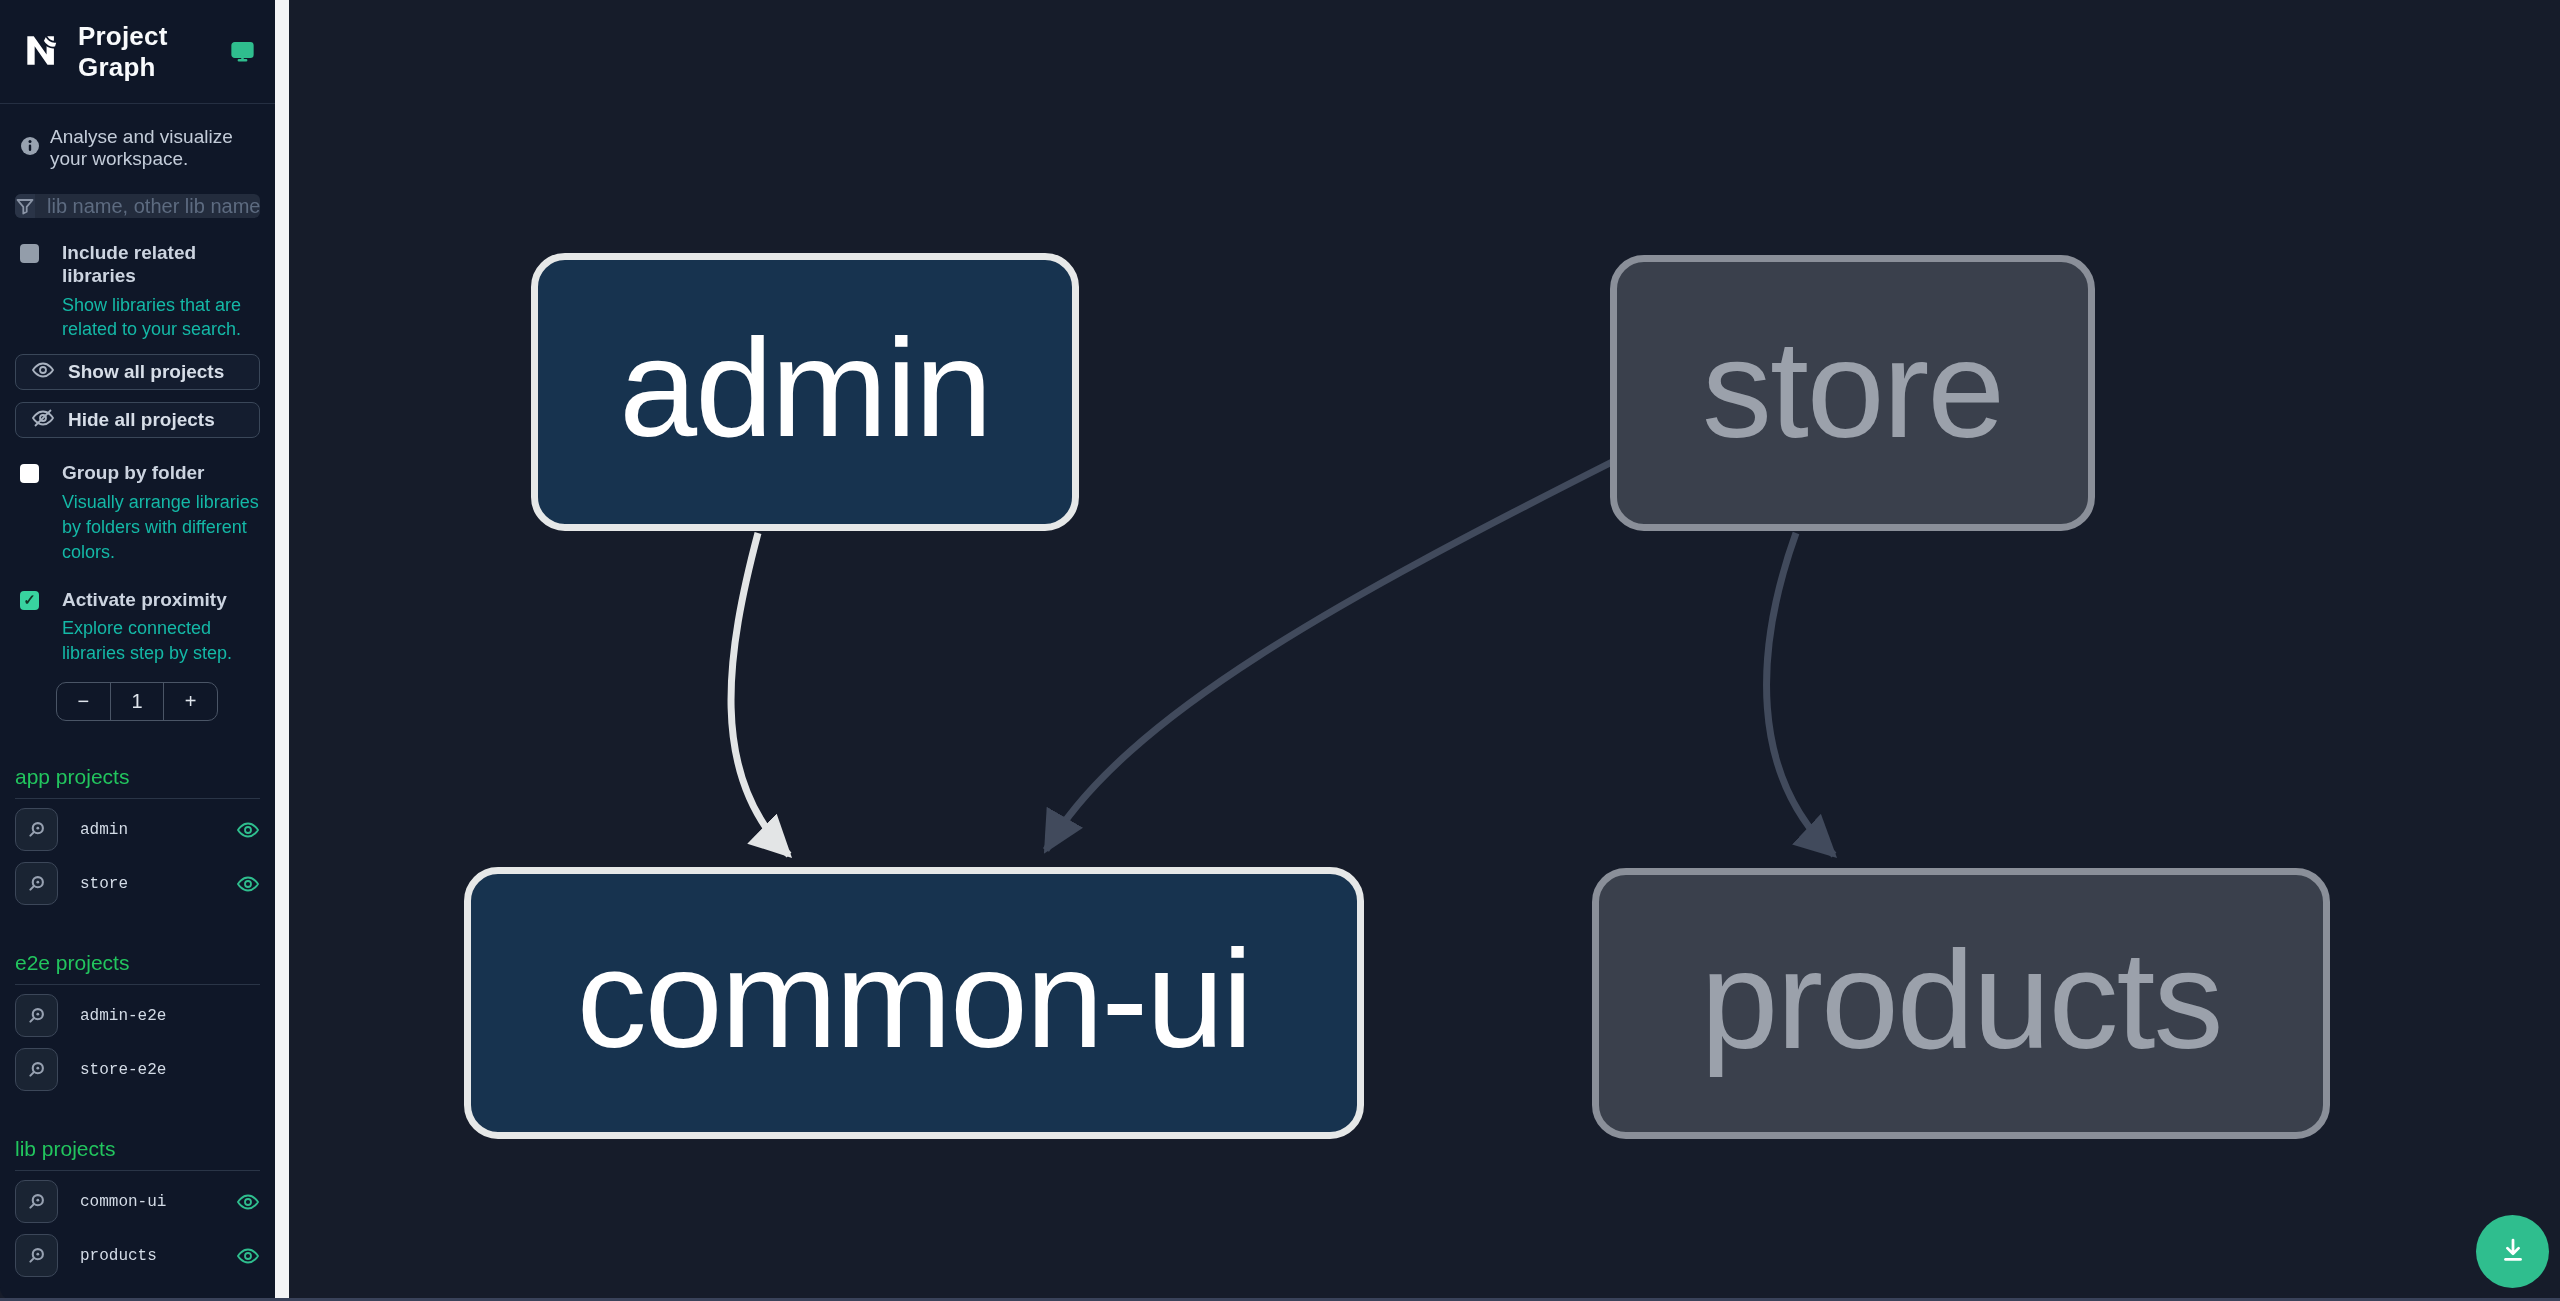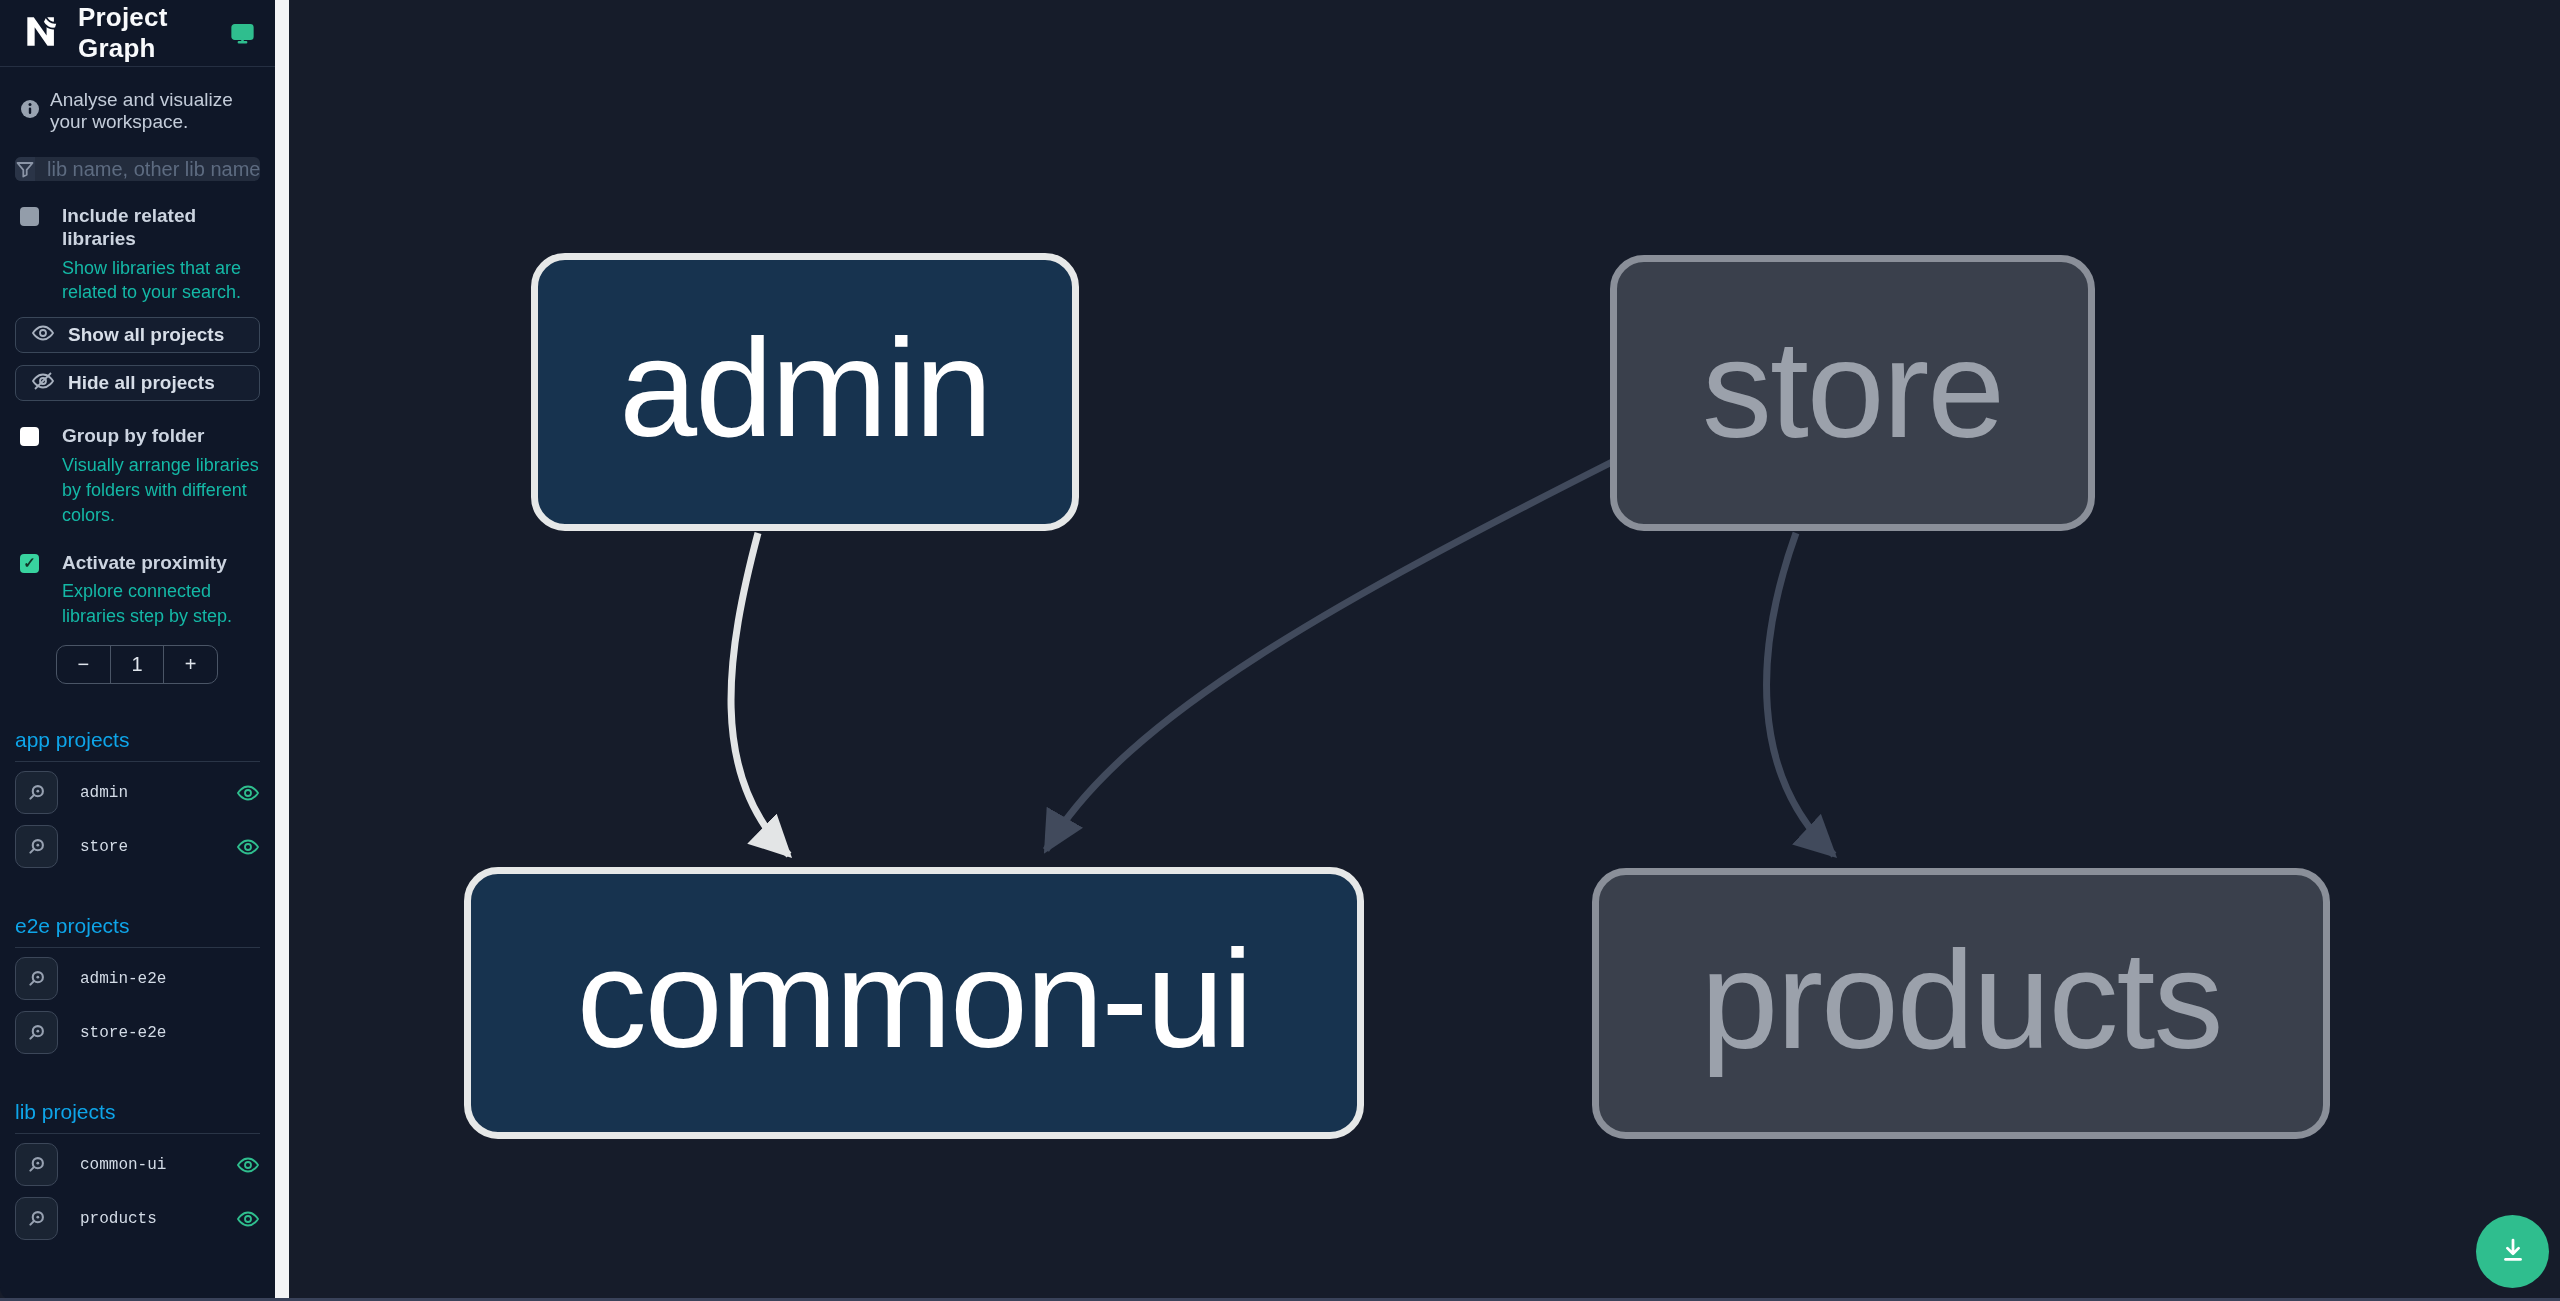--- a/index.html
+++ b/index.html
@@ -20,21 +20,21 @@
   .divider {
     position:absolute; left:275px; top:0; width:14px; height:1301px;
     background:#f3f4f6; cursor:col-resize;
   }
   .canvas {
     position:absolute; left:289px; top:0; width:2271px; height:1301px;
     background:#161c2a;
   }
 
   .sb-header {
-    height:67px; display:flex; align-items:center; gap:14px;
+    height:104px; display:flex; align-items:center; gap:14px;
     padding:0 20px; border-bottom:1px solid #252f42;
   }
   .sb-title { font-size:26px; font-weight:700; color:#f8fafc; letter-spacing:.2px; }
   .monitor { margin-left:10px; display:flex; }
 
   .tagline {
     display:flex; align-items:center; gap:10px;
     padding:22px 20px 0 20px; font-size:19px; color:#c3ccd9;
   }
 
@@ -78,21 +78,21 @@
   }
   .stepper > div {
     flex:1; display:flex; align-items:center; justify-content:center;
     font-size:20px; color:#dfe5ec;
   }
   .stepper .mid { border-left:1px solid #4a5566; border-right:1px solid #4a5566; }
   .stepper .btn { cursor:pointer; }
 
   .section-title {
     margin:44px 15px 0 15px; padding-bottom:9px;
-    font-size:21px; color:#0ea5e9;
+    font-size:21px; color:#22c55e;
     border-bottom:1px solid #2a3547;
   }
   .proj-row {
     margin:8px 15px 0 15px; height:46px;
     display:flex; align-items:center; gap:22px;
   }
   .focus-btn {
     width:43px; height:43px; border:1px solid #3c4759; border-radius:10px;
     background:#1a2433; display:flex; align-items:center; justify-content:center;
     cursor:pointer; flex:0 0 auto;

